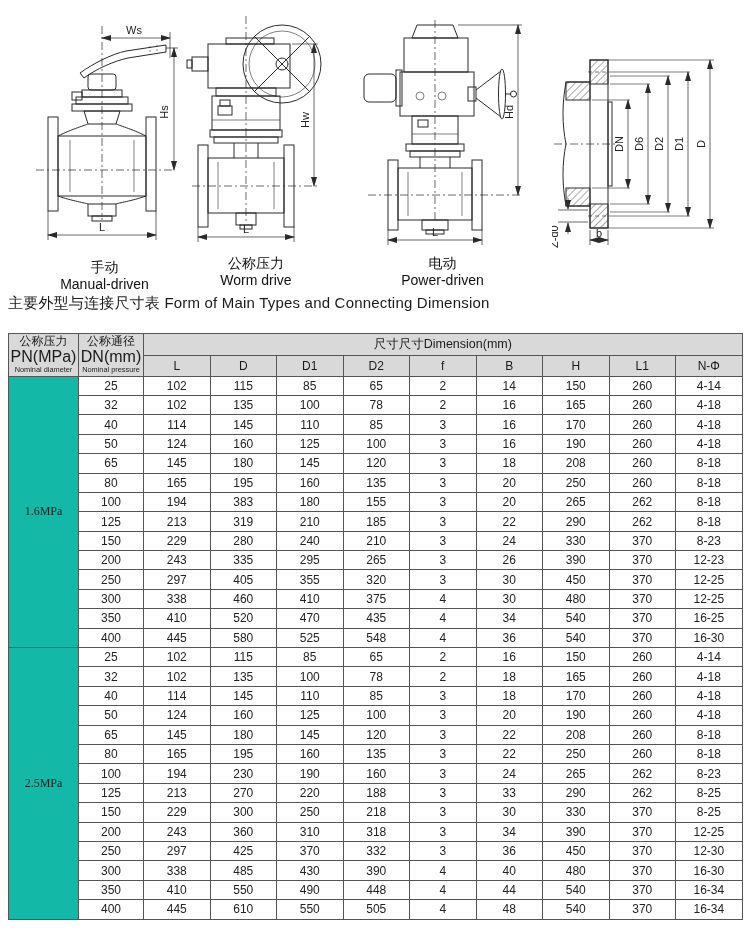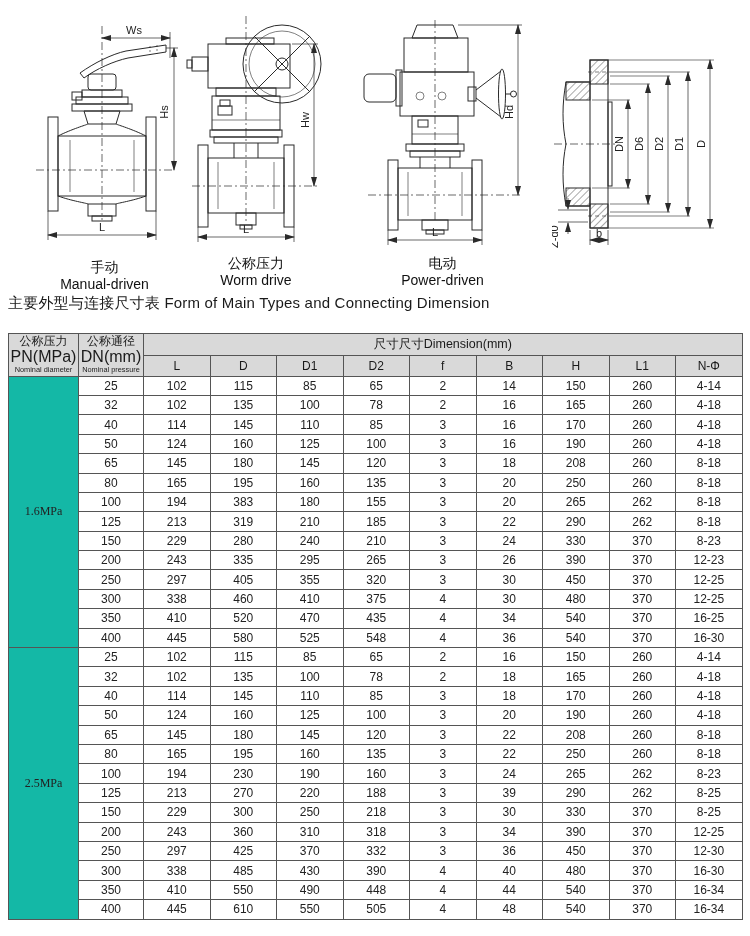--- a/index.html
+++ b/index.html
@@ -511,21 +511,21 @@
         <td>262</td>
         <td>8-23</td>
       </tr>
       <tr>
         <td>125</td>
         <td>213</td>
         <td>270</td>
         <td>220</td>
         <td>188</td>
         <td>3</td>
-        <td>39</td>
+        <td>33</td>
         <td>290</td>
         <td>262</td>
         <td>8-25</td>
       </tr>
       <tr>
         <td>150</td>
         <td>229</td>
         <td>300</td>
         <td>250</td>
         <td>218</td>

